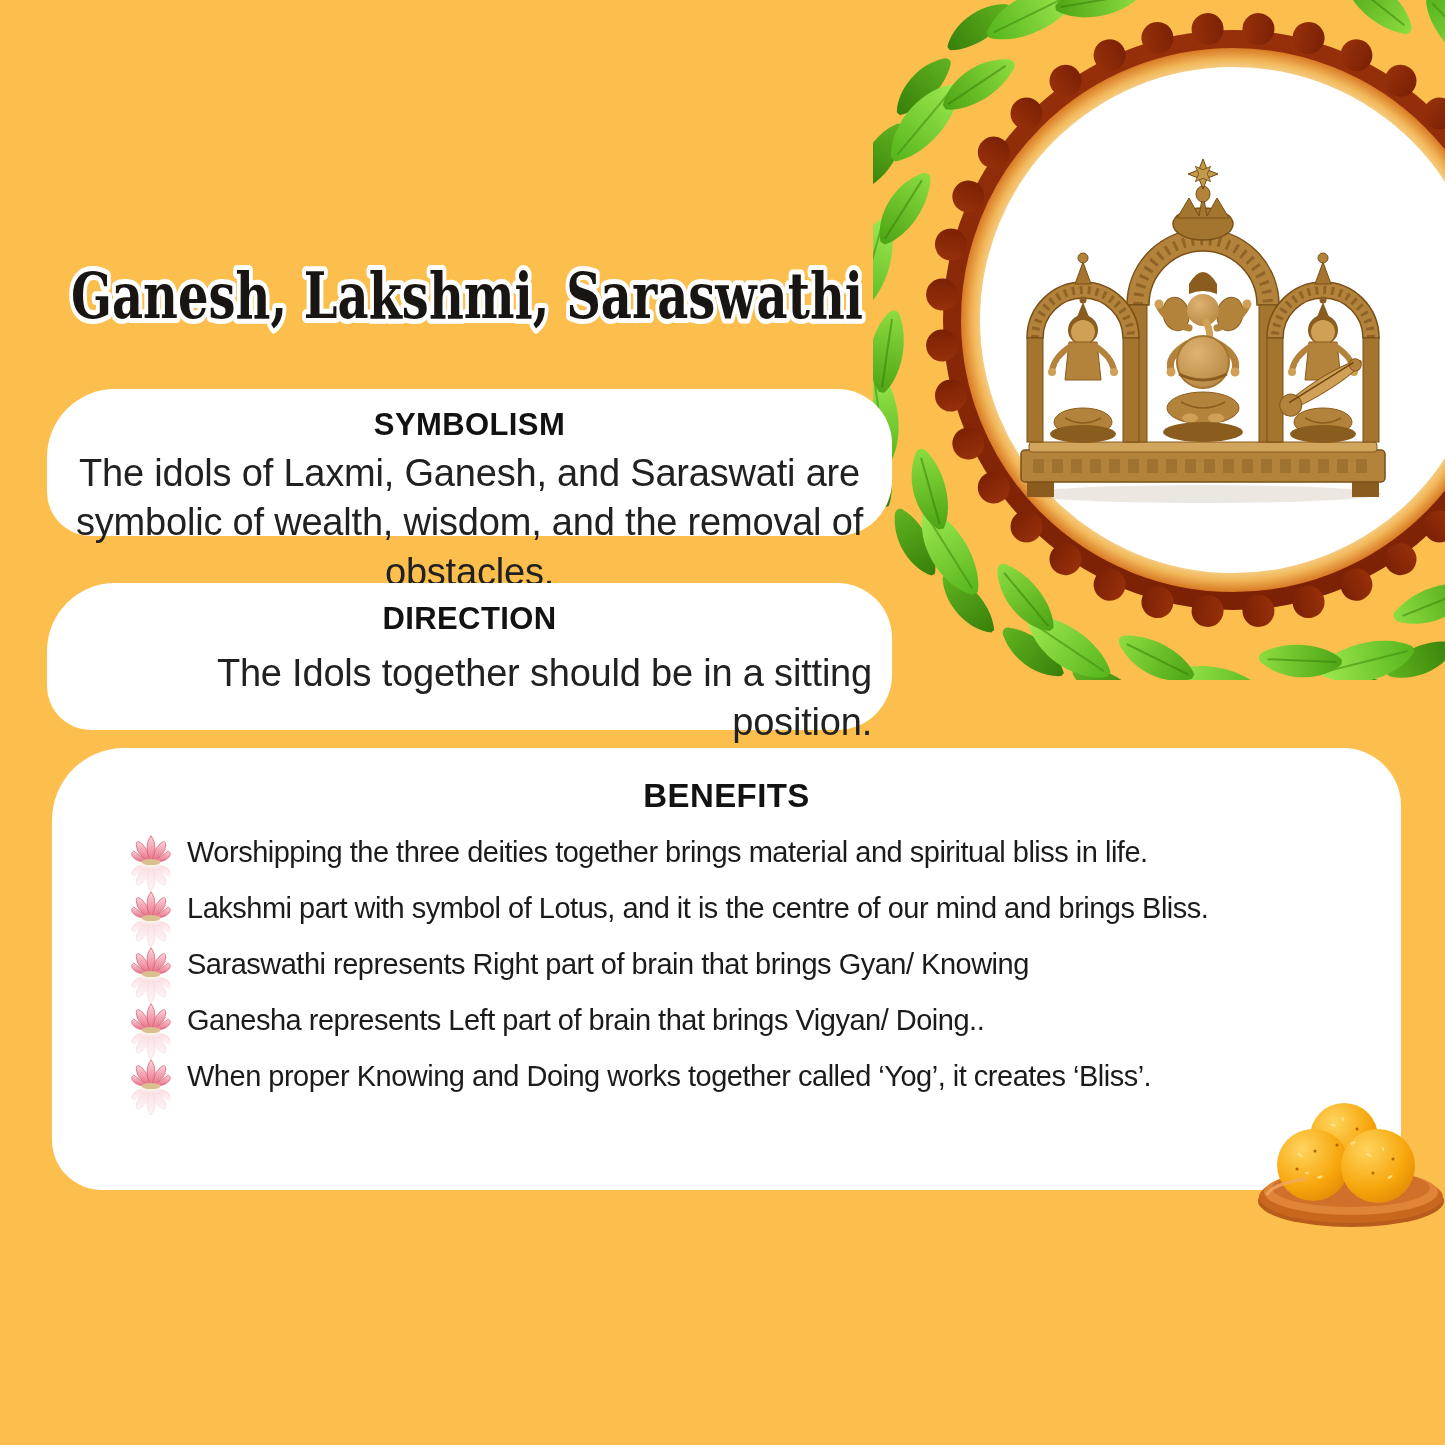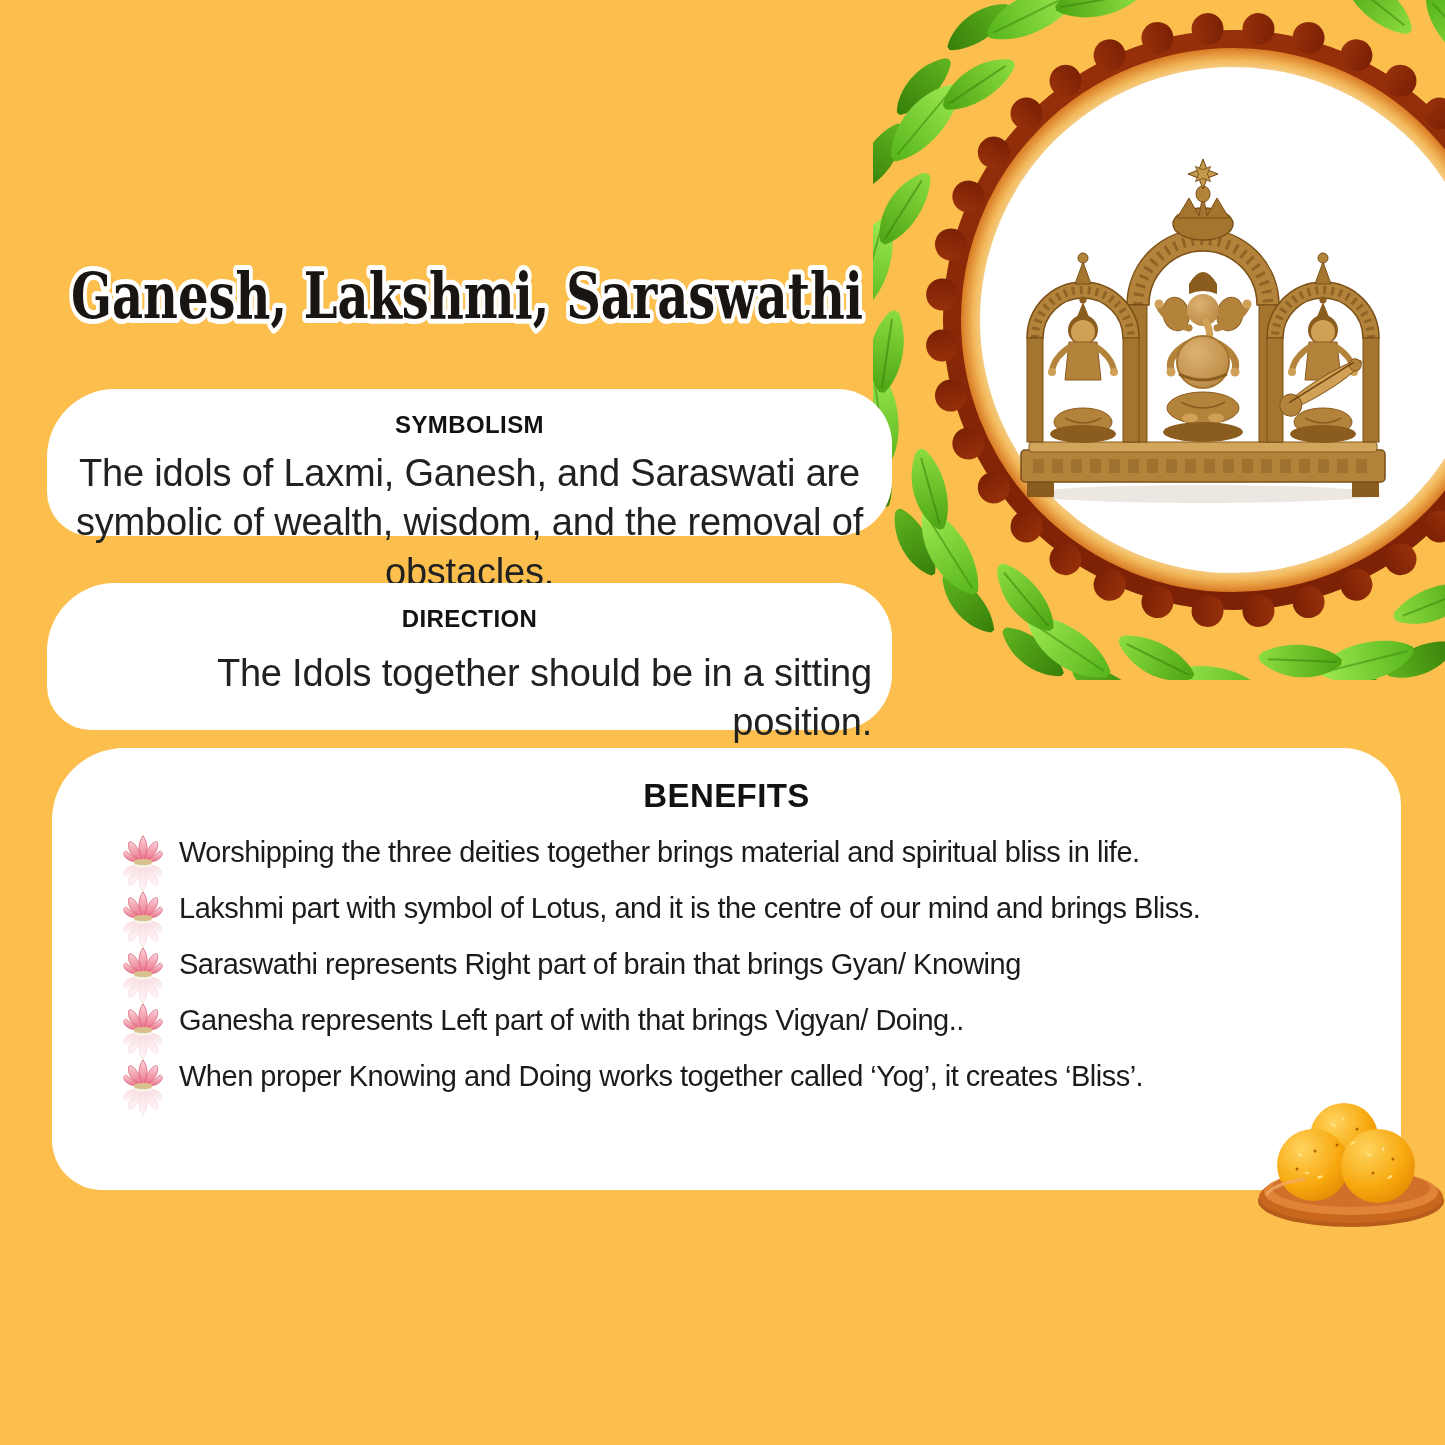--- a/index.html
+++ b/index.html
@@ -10,31 +10,31 @@
   }
   .title-svg{position:absolute;left:62px;top:252px;z-index:3;}
   .wreath{position:absolute;left:873px;top:-40px;width:720px;height:720px;z-index:1;}
   .laddus{position:absolute;left:1245px;top:1085px;width:205px;height:200px;z-index:4;}
   .card{position:absolute;background:#FFFFFF;z-index:2;}
   .card.small{left:47px;width:845px;height:147px;border-radius:68px 55px 55px 44px;}
   #card-symbolism{top:389px;}
   #card-direction{top:583px;}
   #card-benefits{left:52px;top:748px;width:1349px;height:442px;border-radius:72px 58px 58px 50px;}
   .card-heading{
-    font-weight:bold;font-size:24px;color:#121212;text-align:center;
+    font-weight:bold;font-size:31px;color:#121212;text-align:center;
     letter-spacing:.4px;line-height:40px;margin:0;
   }
   .small .card-heading{margin-top:16px;}
   #card-benefits .card-heading{margin-top:28px;font-size:33px;}
   .card-body{
     font-size:38px;color:#212121;text-align:center;line-height:1.3;
     margin:4px auto 0;padding:0 20px;letter-spacing:-.2px;
   }
   #card-direction .card-body{margin-top:10px;text-align:right;}
-  .benefit-list{list-style:none;margin:14px 8px 0;padding:0 12px 0 62px;}
+  .benefit-list{list-style:none;margin:14px 16px 0;padding:0 12px 0 62px;}
   .benefit-item{
     display:flex;align-items:center;gap:15px;height:44px;margin-bottom:12px;
     font-size:29px;color:#1b1b1b;letter-spacing:-.5px;white-space:nowrap;
   }
   .lotus{flex:0 0 auto;width:42px;height:46px;overflow:visible;}
   .defs-holder{position:absolute;width:0;height:0;}
 </style>
 </head>
 <body>
 
@@ -320,21 +320,21 @@
       <li class="benefit-item">
         <svg class="lotus" viewBox="0 0 44 46">
             <use href="#lotus-full"></use>
           </svg>
         <span>Saraswathi represents Right part of brain that brings Gyan/ Knowing</span>
       </li>
       <li class="benefit-item">
         <svg class="lotus" viewBox="0 0 44 46">
             <use href="#lotus-full"></use>
           </svg>
-        <span>Ganesha represents Left part of with that brings Vigyan/ Doing..</span>
+        <span>Ganesha represents Left part of brain that brings Vigyan/ Doing..</span>
       </li>
       <li class="benefit-item">
         <svg class="lotus" viewBox="0 0 44 46">
             <use href="#lotus-full"></use>
           </svg>
         <span>When proper Knowing and Doing works together called ‘Yog’, it creates ‘Bliss’.</span>
       </li>
     </ul>
   </div>
 

